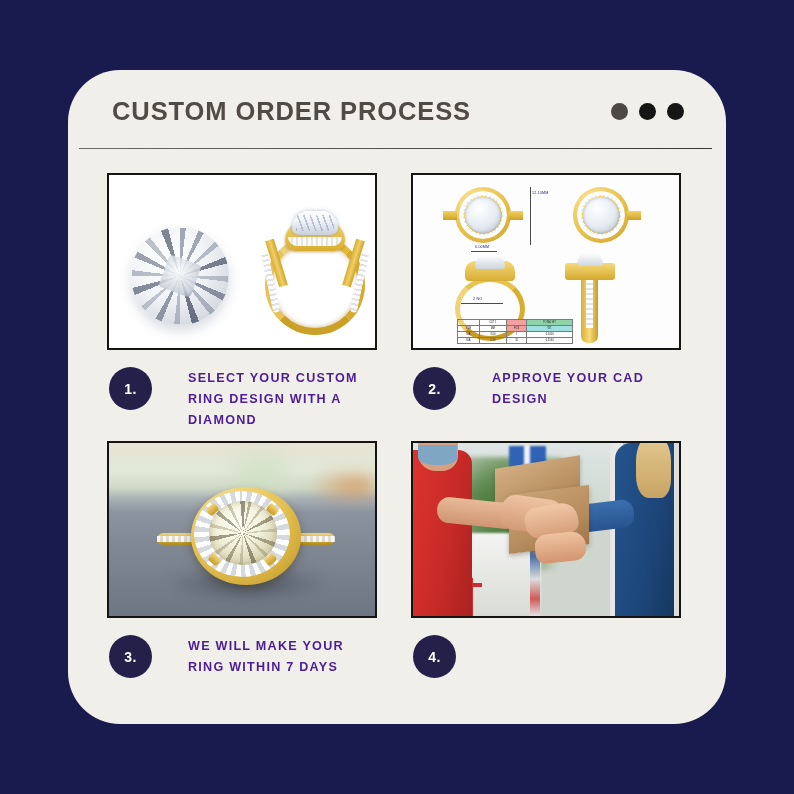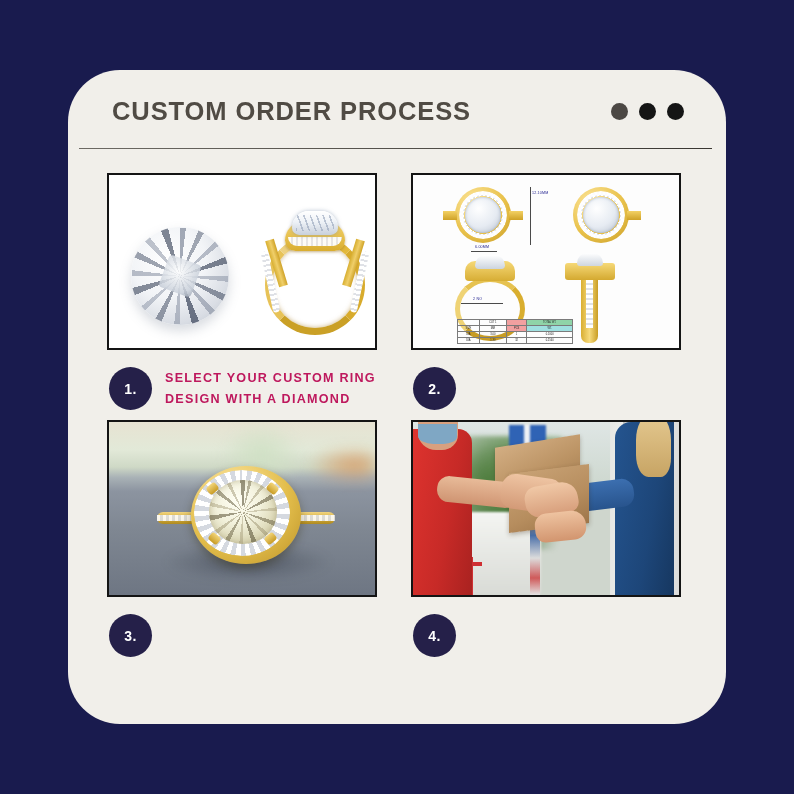--- a/index.html
+++ b/index.html
@@ -103,26 +103,26 @@
     color: #ffffff;
     font-size: 14px;
     font-weight: 700;
     letter-spacing: 0.4px;
     display: flex;
     align-items: center;
     justify-content: center;
     margin-top: 1px;
   }
   .step-text {
-    margin-left: 13px;
+    margin-left: 36px;
     font-size: 12.6px;
     font-weight: 700;
     line-height: 21px;
     letter-spacing: 1.25px;
-    color: #be185d;
+    color: #4c1d95;
     text-transform: uppercase;
     padding-top: 2px;
   }
 
   
   .ill1 { position: absolute; inset: 0; background: #fff; }
   .dia-top {
     position: absolute;
     left: 22px; top: 52px;
     width: 98px; height: 98px;
@@ -683,20 +683,21 @@
               <td>32</td>
               <td>0.2560</td>
             </tr>
           </tbody>
             </table>
 
         </div>
       </div>
       <div class="step-caption">
         <div class="step-badge">2.</div>
+        <div class="step-text">APPROVE YOUR CAD DESIGN</div>
       </div>
     </div>
 
     <div class="step">
       <div class="thumb">
         <div class="photo3">
           <div class="p3-bg"></div>
           <div class="p3-shadow"></div>
           <div class="p3-ring">
             <div class="p3-shank"></div>
@@ -705,20 +706,21 @@
             <div class="p3-stone"></div>
             <div class="p3-prong pr-tl"></div>
             <div class="p3-prong pr-tr"></div>
             <div class="p3-prong pr-bl"></div>
             <div class="p3-prong pr-br"></div>
           </div>
         </div>
       </div>
       <div class="step-caption">
         <div class="step-badge">3.</div>
+        <div class="step-text">WE WILL MAKE YOUR RING WITHIN 7 DAYS</div>
       </div>
     </div>
 
     <div class="step">
       <div class="thumb">
         <div class="photo4">
           <div class="p4-sky"></div>
           <div class="p4-foliage"></div>
           <div class="p4-signblue"></div>
           <div class="p4-van"></div>

